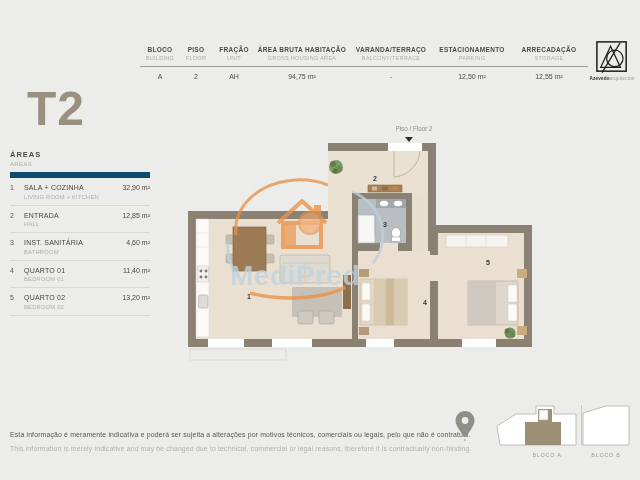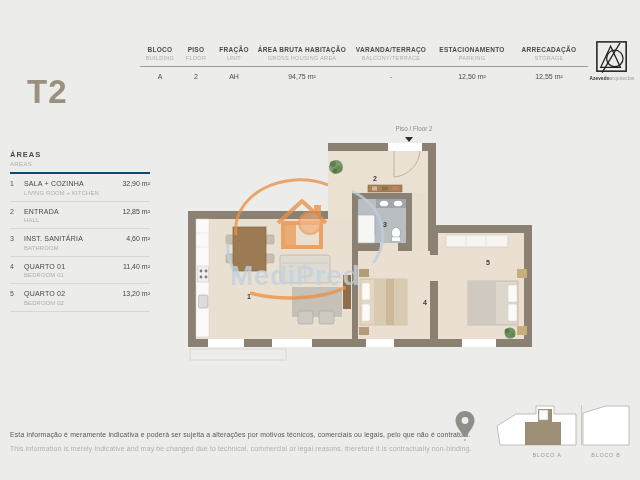--- a/index.html
+++ b/index.html
@@ -1,21 +1,21 @@
 <!DOCTYPE html>
 <html><head>
 <meta charset="utf-8">
 <style>
   html,body{margin:0;padding:0;}
   body{width:640px;height:480px;background:#ececea;position:relative;overflow:hidden;
        font-family:"Liberation Sans",sans-serif;color:#4a4a4a;}
   .abs{position:absolute;}
 
   
-  .t2{left:27px;top:75px;font-size:33px;line-height:1;font-weight:bold;color:#9a9080;letter-spacing:1px;}
+  .t2{left:27px;top:85px;font-size:48px;line-height:1;font-weight:bold;color:#9a9080;letter-spacing:1px;}
 
   
   .logo{left:586px;top:40px;width:52px;text-align:center;}
   .logo svg{display:block;margin:0 auto;}
   .logo-text{margin-top:2px;font-size:4.6px;letter-spacing:.2px;white-space:nowrap;}
   .logo-text .lb{font-weight:bold;color:#2e2e2e;}
   .logo-text .ll{color:#9a9a96;}
 
   
   .spec{left:140px;top:46px;width:448px;}
@@ -28,21 +28,21 @@
   .spec-row>div:nth-child(5){width:86px;}
   .spec-row>div:nth-child(6){width:76px;}
   .spec-row>div:nth-child(7){width:78px;}
   .spec .pt{font-size:6.5px;font-weight:bold;color:#4a4a4a;letter-spacing:.3px;}
   .spec .en{font-size:5.5px;color:#b0aeaa;margin-top:2px;letter-spacing:.3px;}
   .spec-vals{border-top:1px solid #9b9b97;margin-top:5px;padding-top:6px;
              font-size:7px;color:#4a4a4a;}
 
   
   .areas{left:10px;top:150px;width:140px;}
-  .areas-head{padding-bottom:5px;border-bottom:2px solid #0c4a6e;}
+  .areas-head{padding-bottom:5px;border-bottom:6px solid #0c4a6e;}
   .areas-head .pt{font-size:7.5px;font-weight:bold;letter-spacing:1px;color:#4a4a4a;}
   .areas-head .en{font-size:5.8px;color:#b0aeaa;margin-top:2px;letter-spacing:.5px;}
   .arow{display:flex;padding:6px 0 5px 0;border-bottom:1px solid #d8d7d3;}
   .arow .num{width:14px;font-size:7px;color:#555;}
   .arow .nm{flex:1;}
   .arow .nm .pt{font-size:7px;color:#454545;letter-spacing:.2px;}
   .arow .nm .en{font-size:5.8px;color:#b0aeaa;margin-top:2.5px;letter-spacing:.2px;}
   .arow .av{font-size:7px;color:#454545;white-space:nowrap;}
 
   

